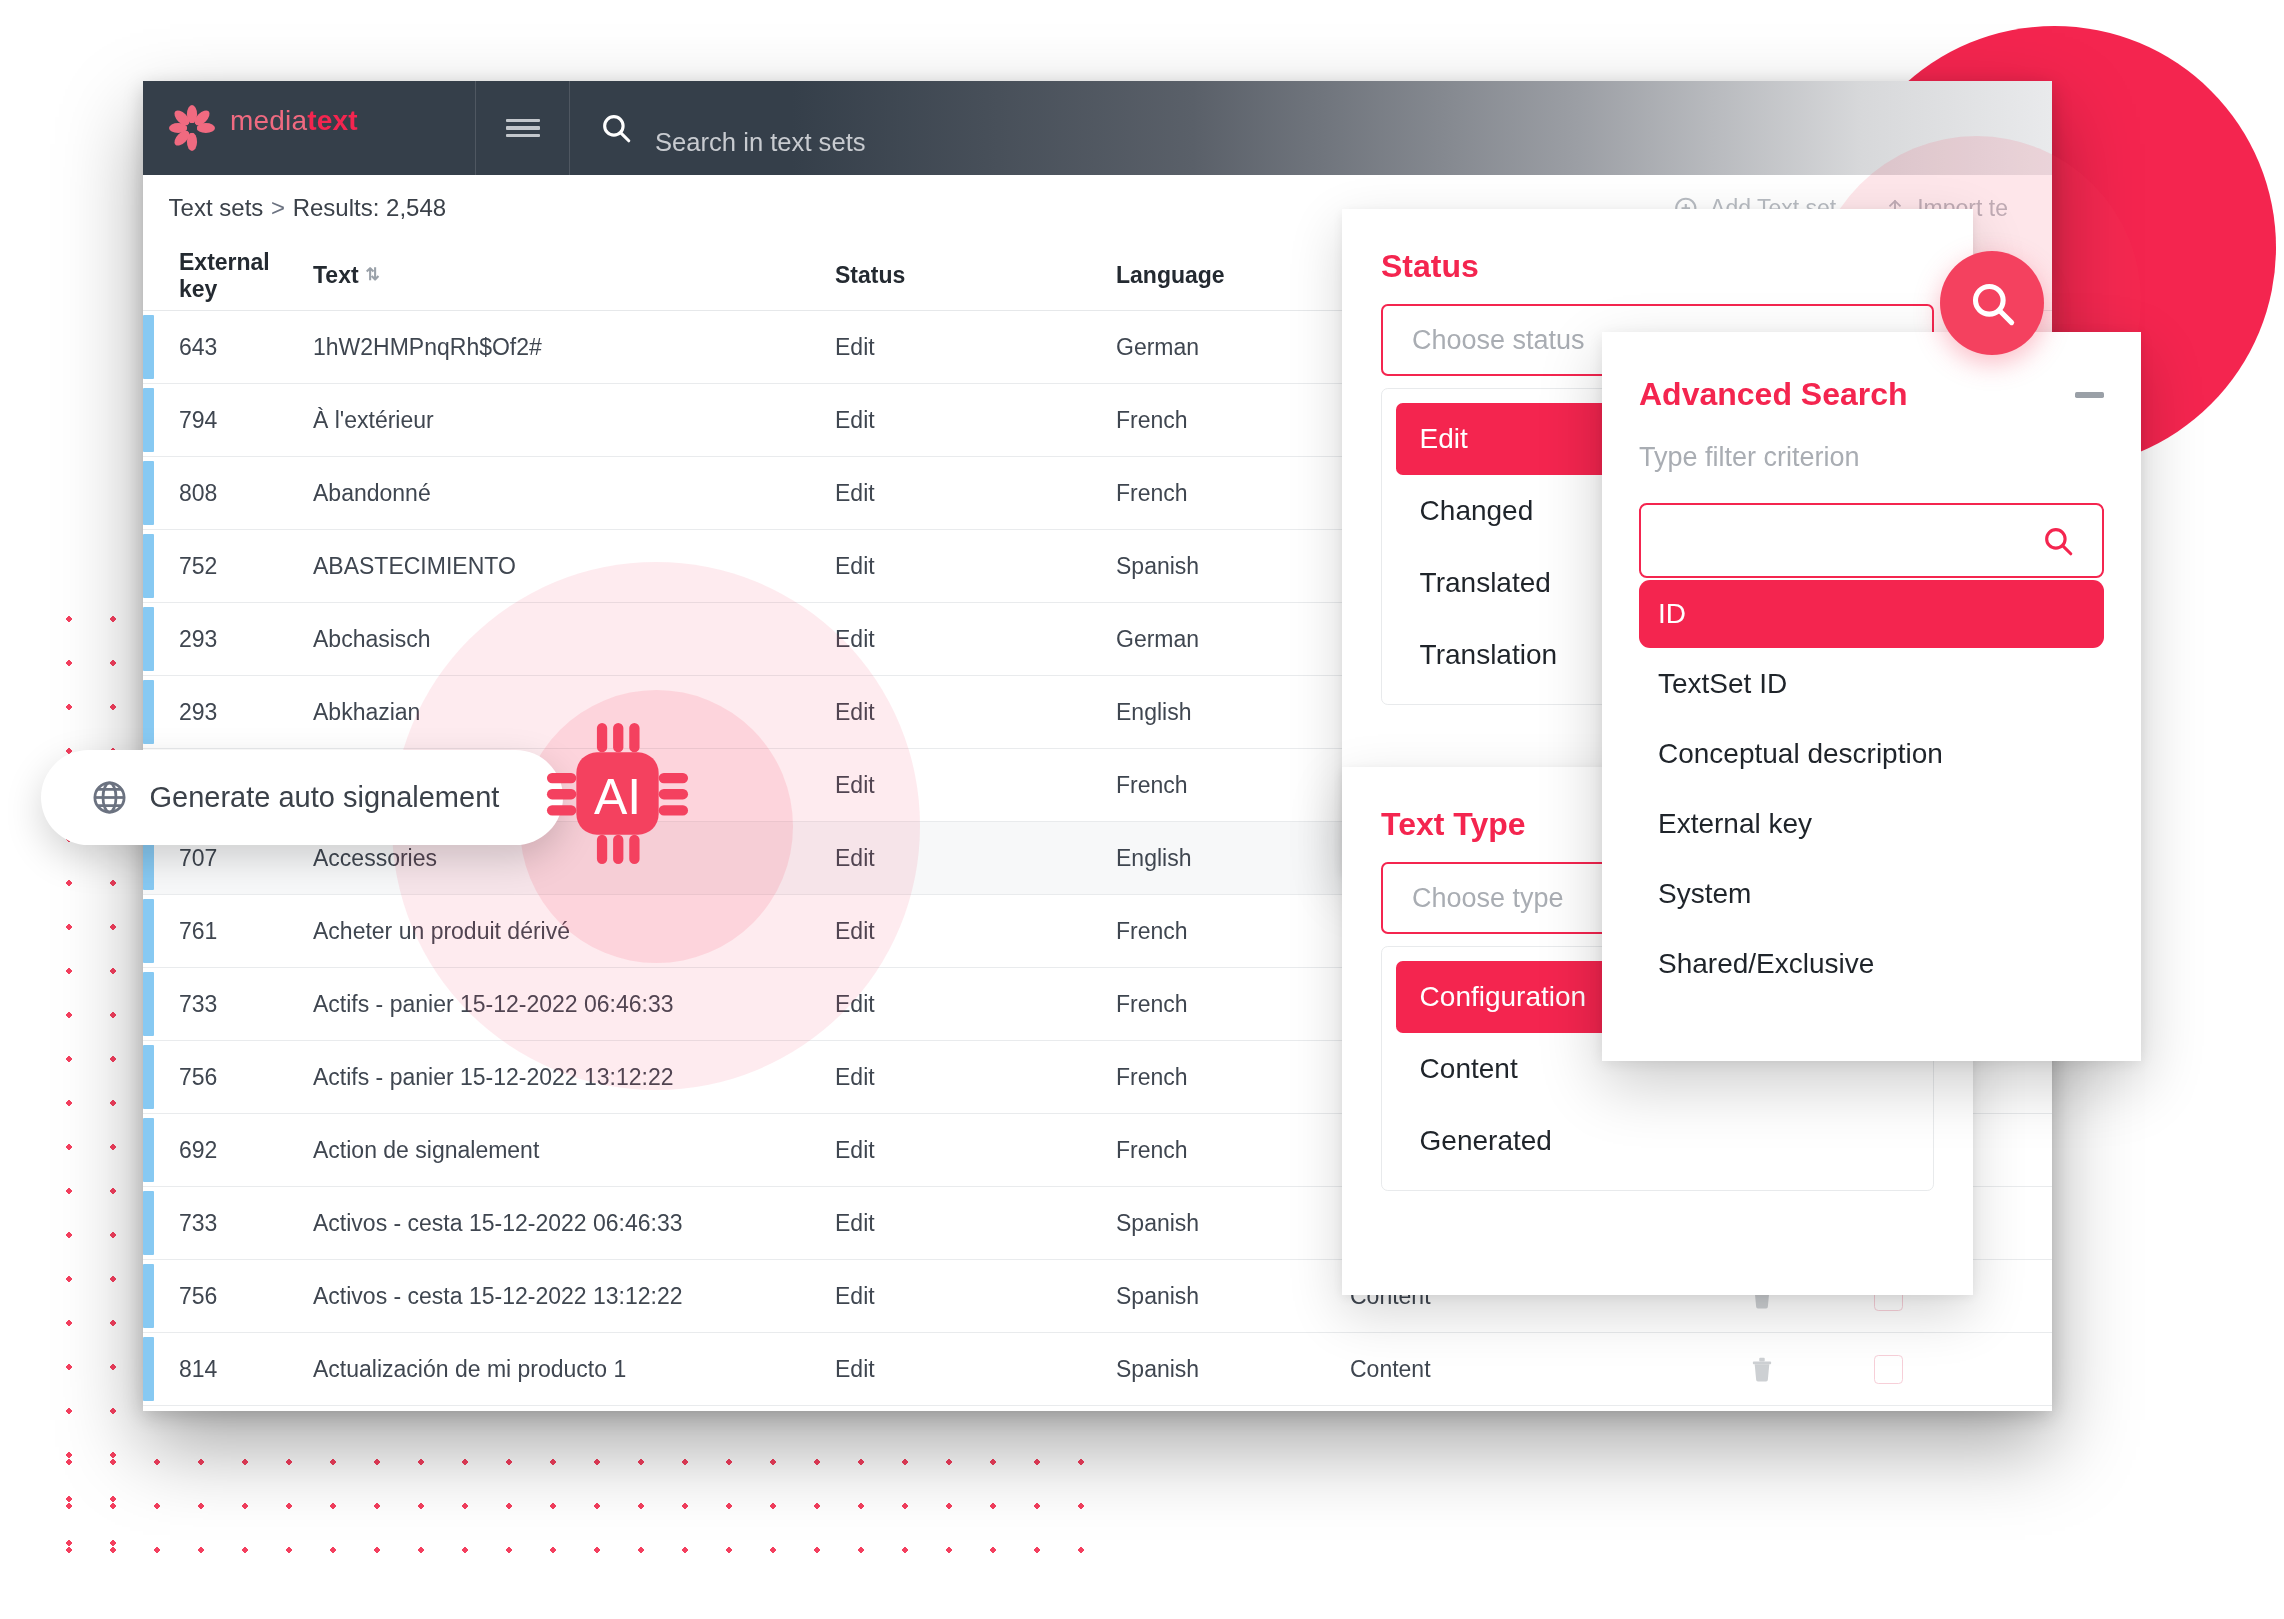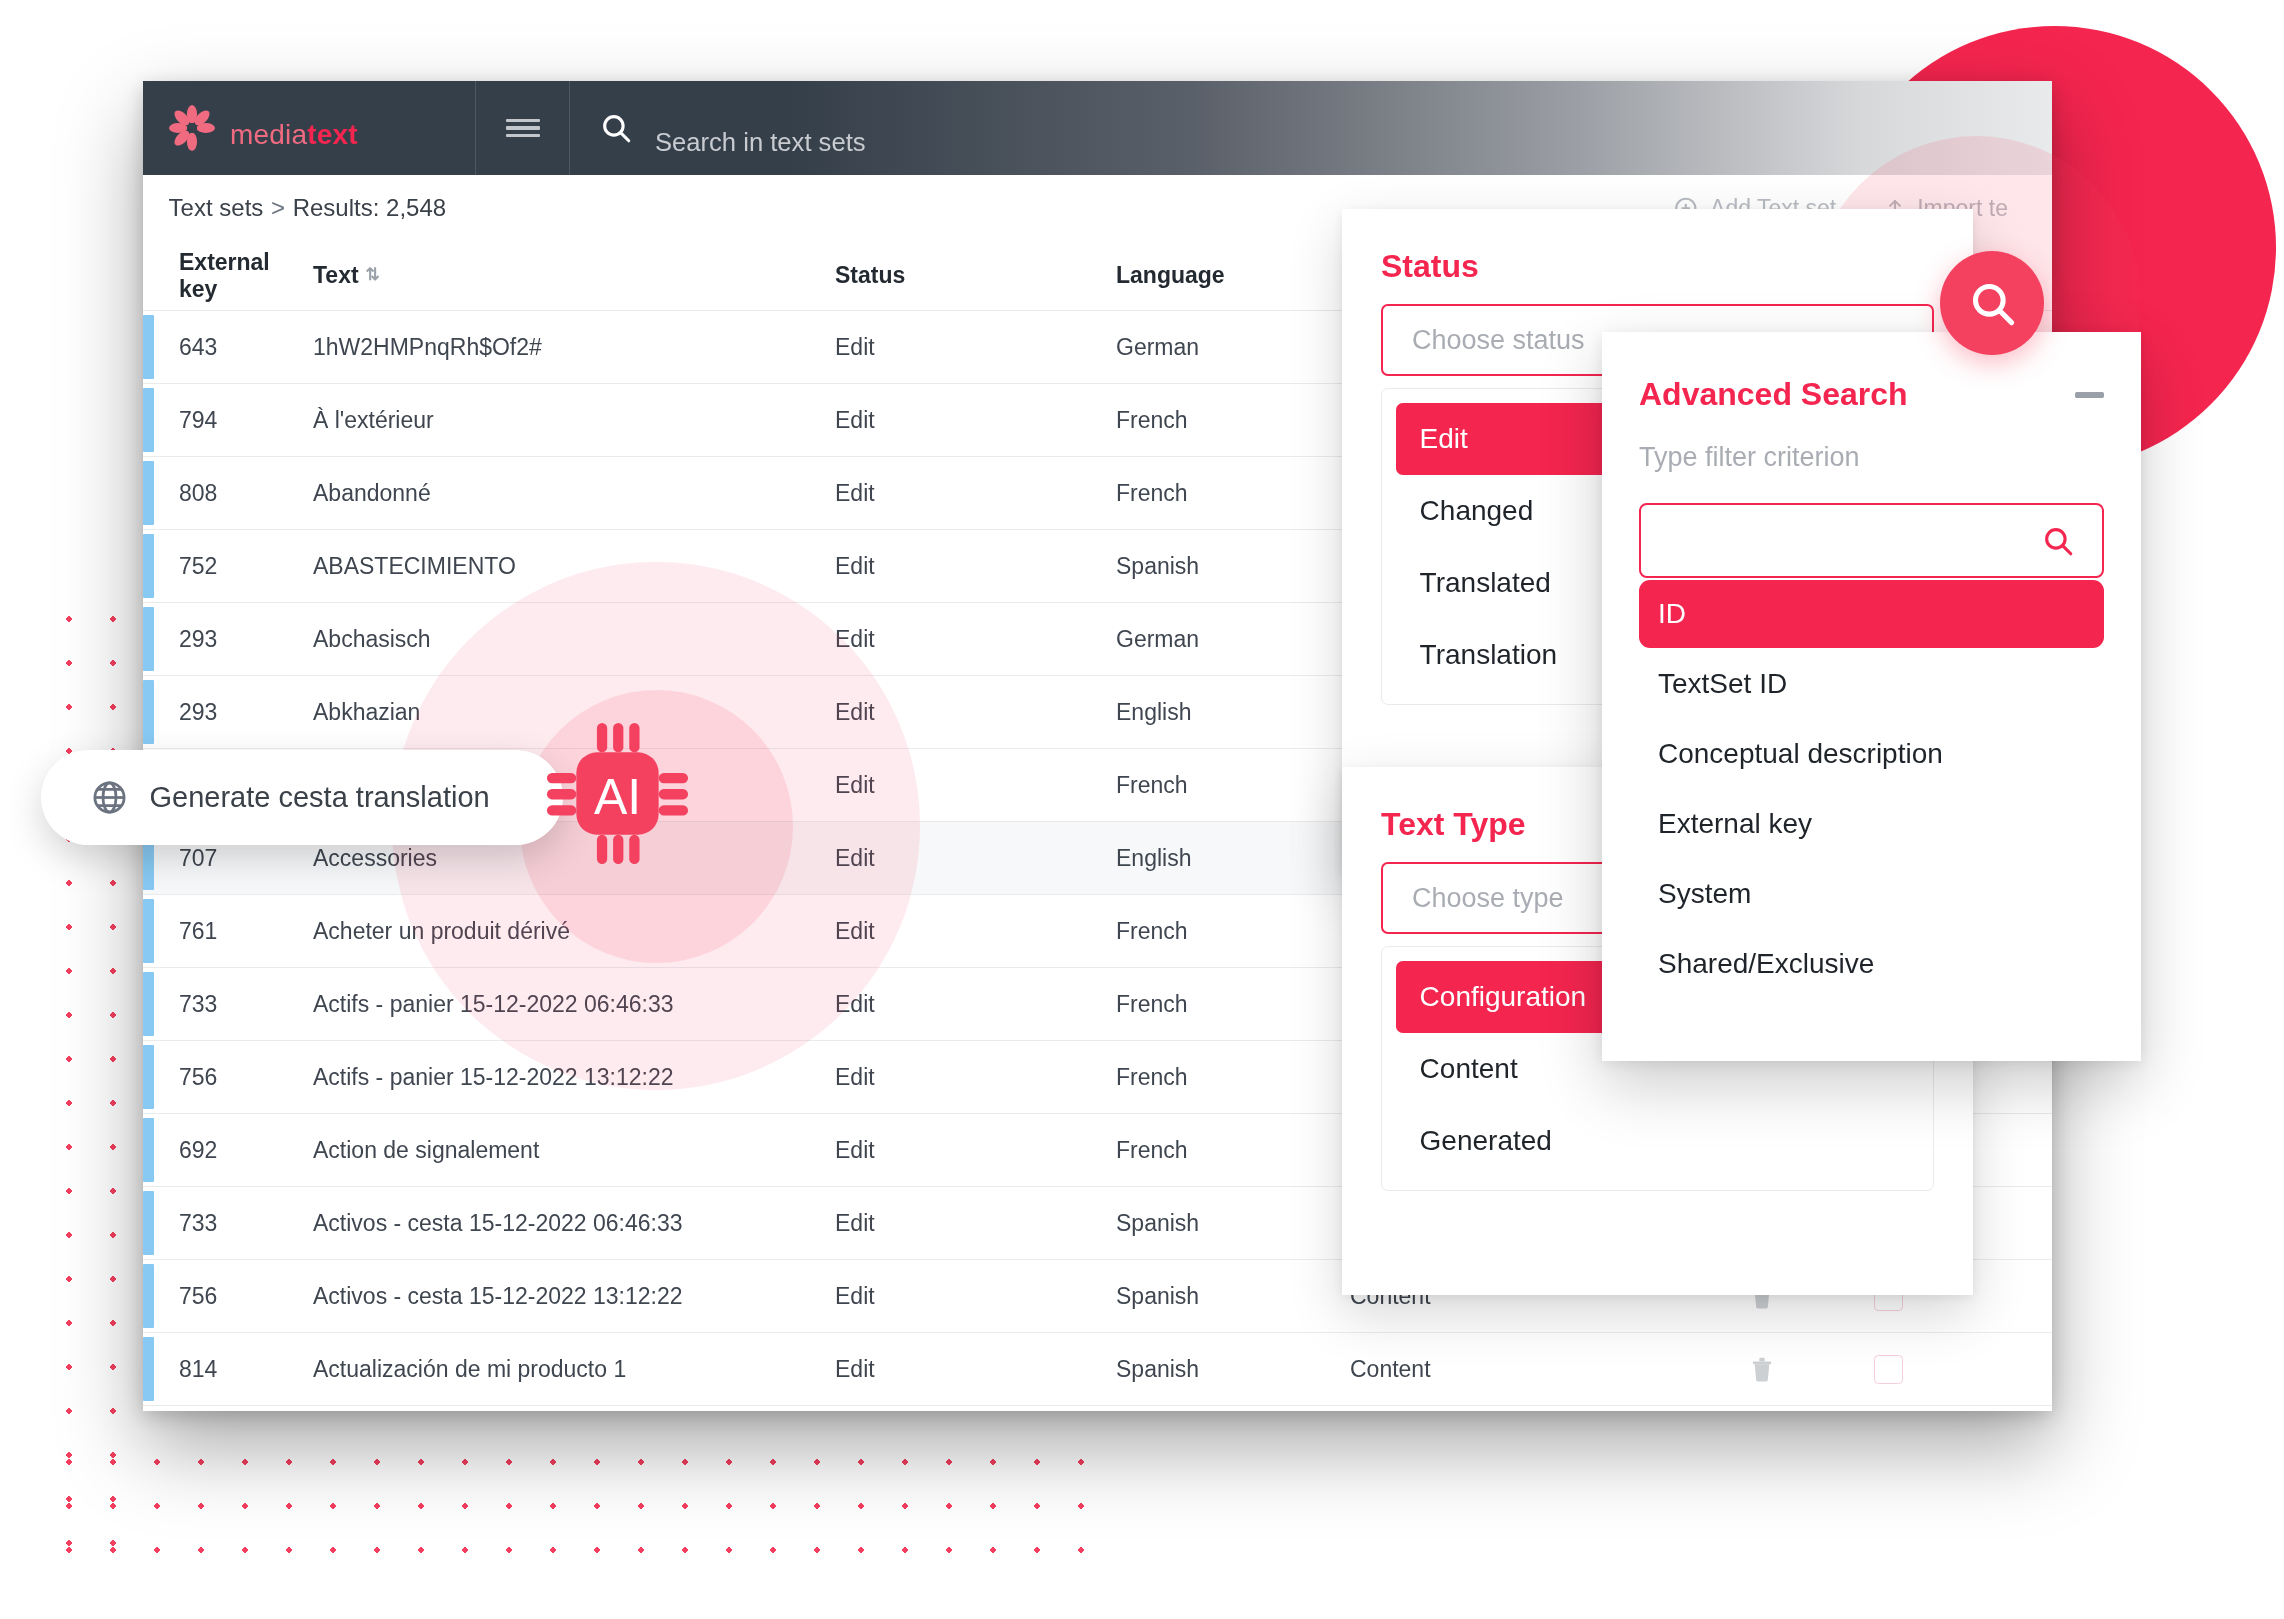--- a/index.html
+++ b/index.html
@@ -37,21 +37,21 @@
     box-shadow: 0 36px 77px rgba(0,0,0,.34), 0 5.1px 19px rgba(0,0,0,.18);
     overflow: hidden;
   }
 
   
   #topbar {
     position: relative; height: 94px;
     background: linear-gradient(90deg,#353f4a 0%, #353f4a 34%, #5a6069 55%, #9b9ea4 75%, #d7d8da 90%, #e9eaec 100%);
     display: flex; align-items: center;
   }
-  #brand { width: 332px; display: flex; align-items: flex-end; gap: 15.3px; padding-left: 25.6px; }
+  #brand { width: 332px; display: flex; align-items: flex-start; gap: 15.3px; padding-left: 25.6px; }
   #logo-mark { width: 46px; height: 46px; flex: 0 0 46px; }
   #brand-name { font-size: 28px; color: #f06a80; letter-spacing: 0.2px; }
   #brand-name b { color: #f4254f; }
   #hamburger { width: 94px; display:flex; align-items:center; justify-content:center;
                border-left: 0.9px solid rgba(255,255,255,.13); height: 94px; }
   #hamburger span { display:block; width: 34px; height: 3.4px; background:#c3c7cc; margin: 4.3px 0; border-radius: 0.9px;}
   #search-zone { flex: 1; display:flex; align-items:center; gap: 22px; padding-left: 29px; height:94px;
                  border-left: 0.9px solid rgba(255,255,255,.13); }
   #topbar-search-input { font-size: 25.6px; color: #c8cbd0; margin-top: 28px; }
 
@@ -530,21 +530,21 @@
   </div>
 
   <div id="auto-translate-pill">
     <svg width="39" height="39" viewBox="0 0 24 24" fill="none" stroke="#6b7280" stroke-width="1.7">
       <circle cx="12" cy="12" r="9"></circle>
       <ellipse cx="12" cy="12" rx="4" ry="9"></ellipse>
       <line x1="3" y1="12" x2="21" y2="12"></line>
       <line x1="4.6" y1="7" x2="19.4" y2="7"></line>
       <line x1="4.6" y1="17" x2="19.4" y2="17"></line>
     </svg>
-    <span>Generate cesta translation</span>
+    <span>Generate auto signalement</span>
   </div>
 
   <div id="ai-chip">
     <svg viewBox="0 0 100 100">
       <g fill="#f4415f">
         <rect x="22" y="22" width="56" height="56" rx="14"></rect>
         <rect x="36" y="2" width="7" height="20" rx="3.5"></rect>
         <rect x="47" y="2" width="7" height="20" rx="3.5"></rect>
         <rect x="58" y="2" width="7" height="20" rx="3.5"></rect>
         <rect x="36" y="78" width="7" height="20" rx="3.5"></rect>

